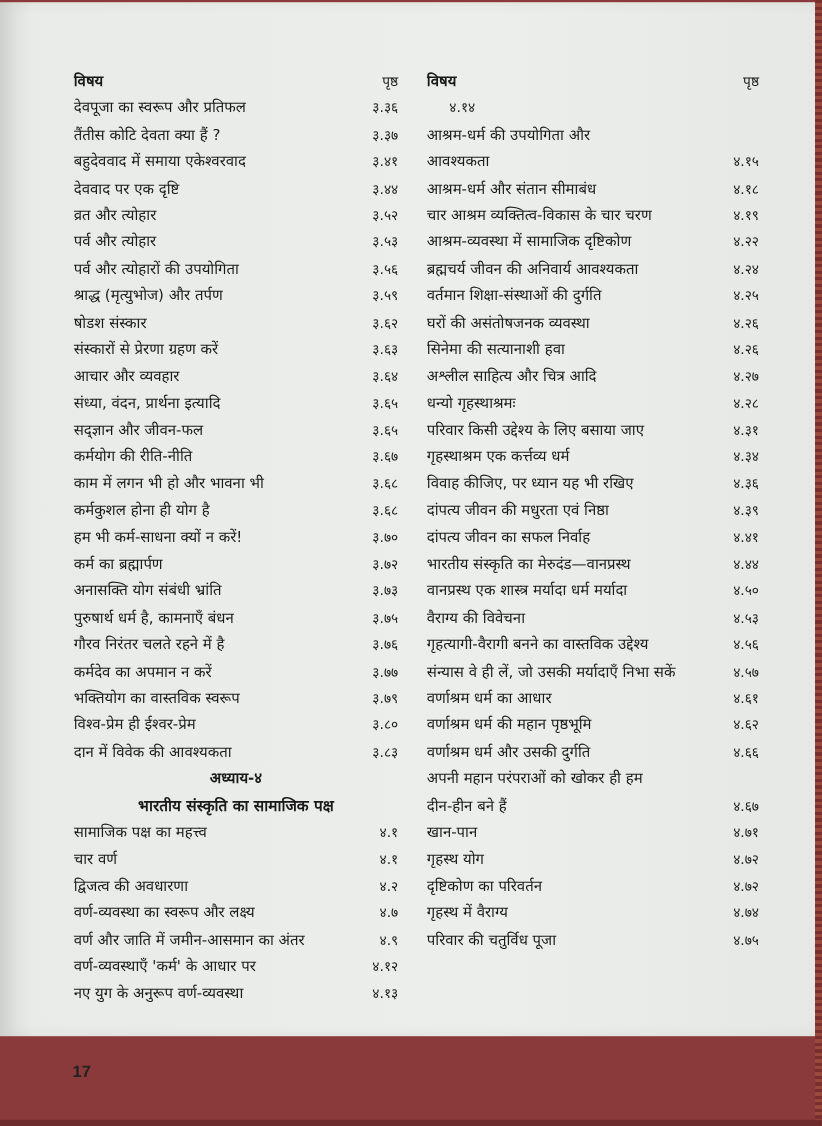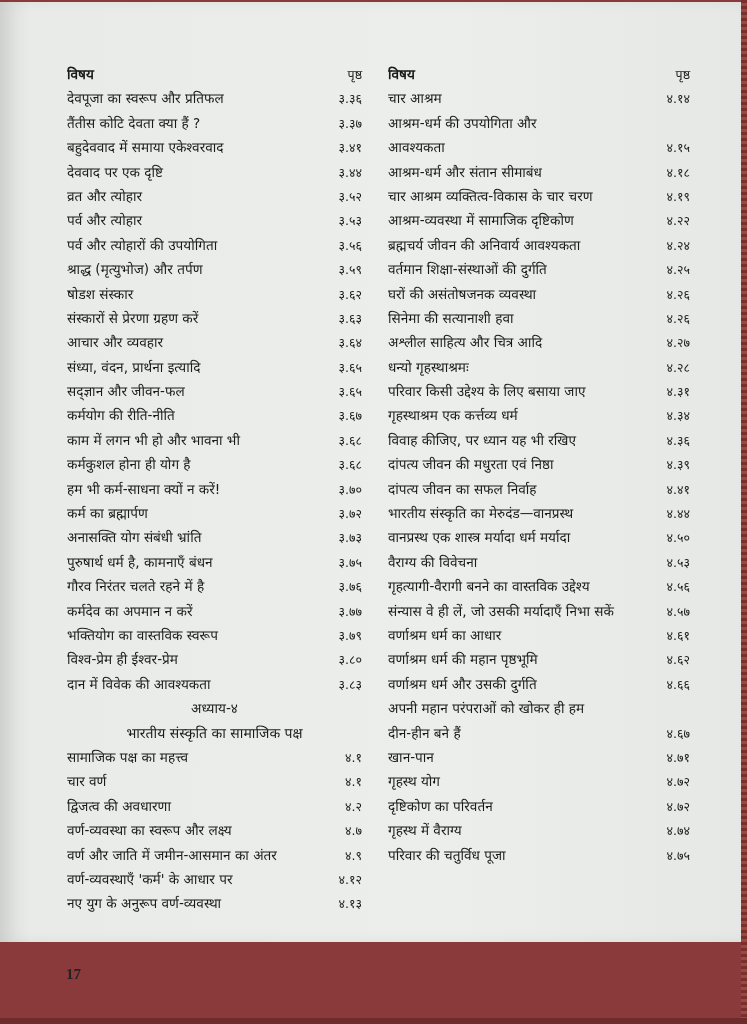--- a/index.html
+++ b/index.html
@@ -21,25 +21,25 @@
   .col.right { left: 388px; width: 302px; }
   .row {
     display: flex; justify-content: space-between; align-items: baseline;
     height: 24.4px; line-height: 24.4px;
     font-size: 13.6px; color: #1a1a1a; white-space: nowrap;
   }
   .row .title { flex: 1; overflow: hidden; }
   .row .pg { min-width: 44px; text-align: right; font-size: 12.5px; }
   .row.head { font-weight: bold; }
   .row.head .pg { font-weight: normal; }
-  .row.center { justify-content: center; font-weight: normal; }
+  .row.center { justify-content: center; font-weight: bold; }
   .row.center.sub { font-size: 14px; }
   .page-num {
     position: absolute; left: 66px; top: 964px;
-    font-family: Liberation Serif, serif; font-weight: bold; font-size: 15px; color: #222;
+    font-family: Liberation Sans, sans-serif; font-weight: bold; font-size: 15px; color: #222;
   }
   .bottom-strip {
     position: absolute; left: 0; bottom: 0; width: 747px; height: 6px; background: #6e2b2b;
   }
   .right-edge {
     position: absolute; right: 0; top: 0; width: 6px; height: 1024px;
     background: repeating-linear-gradient(180deg, #7a2f2f 0 3px, #9a4a3c 3px 6px);
   }
 </style>
 </head>
@@ -192,21 +192,20 @@
       </div>
   </div>
 
   <div class="col right">
     <div class="row head">
       <span class="title">विषय</span>
       <span class="pg">पृष्ठ</span>
     </div>
     <div id="right-list">
         <div class="row">
-          <span class="title">चार आश्रम</span>
           <span class="pg">४.१४</span>
         </div>
         <div class="row">
           <span class="title">आश्रम-धर्म की उपयोगिता और</span>
           <span class="pg"></span>
         </div>
         <div class="row">
           <span class="title">आवश्यकता</span>
           <span class="pg">४.१५</span>
         </div>

